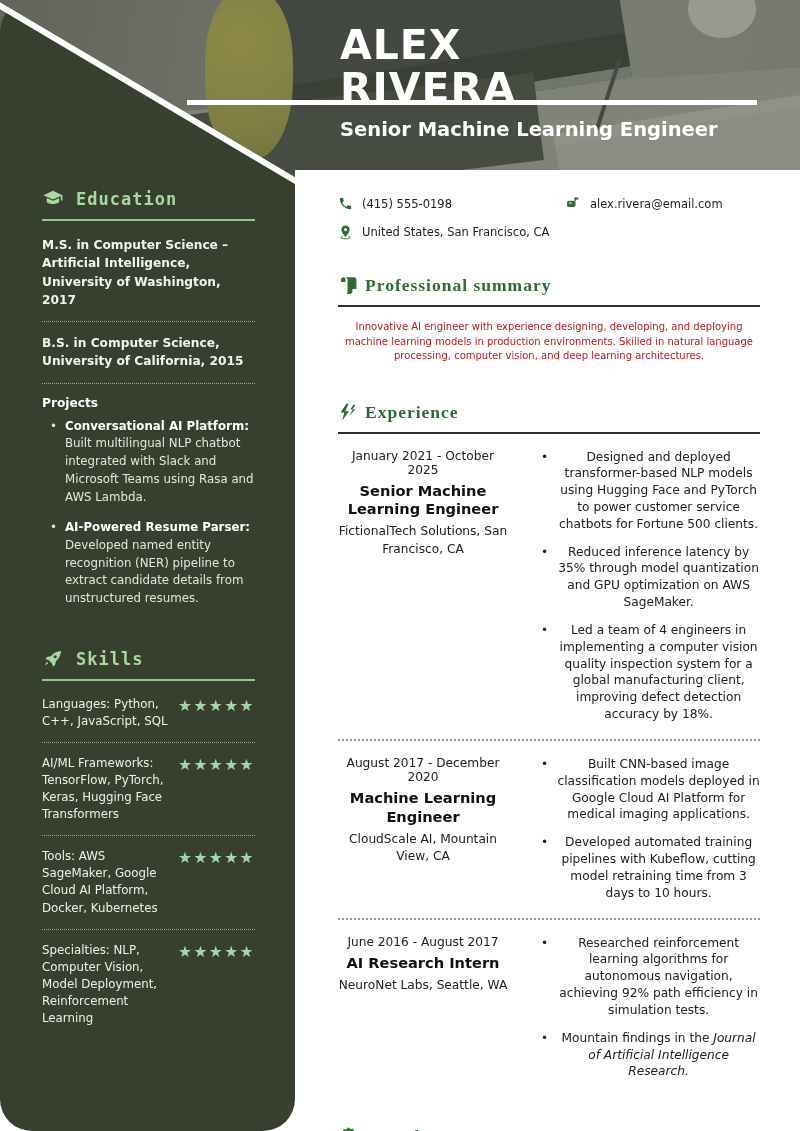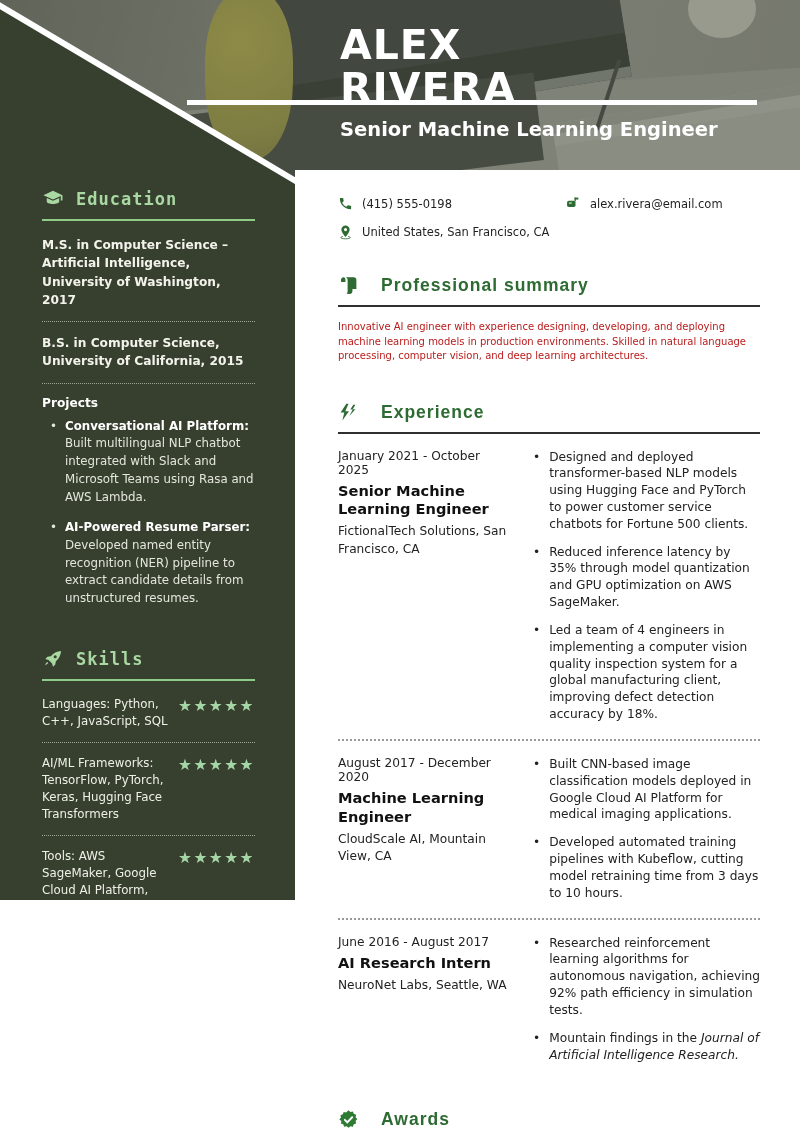--- a/index.html
+++ b/index.html
@@ -15,23 +15,23 @@
   .photo .laptop{position:absolute;left:278px;top:-36px;width:345px;height:130px;background:#4b4b47;
          transform:rotate(-9deg);border-bottom:10px solid #9c9c96;box-shadow:inset 0 -34px 0 #3e3e3a;}
   .photo .bag{position:absolute;left:150px;top:96px;width:390px;height:88px;background:#54544e;transform:rotate(-7deg);}
   .photo .cup{position:absolute;left:688px;top:-20px;width:68px;height:58px;border-radius:50%;background:#dedacf;}
   .photo .pen{position:absolute;left:606px;top:58px;width:4px;height:74px;background:#4f4f4b;transform:rotate(18deg);}
   .photo .papers{position:absolute;left:560px;top:100px;width:300px;height:130px;background:#c6c3ba;transform:rotate(-9deg);
          box-shadow:inset 0 10px 0 #b5b2a9, inset 0 22px 0 #cfccc3;}
   .photo .tint{position:absolute;inset:0;background:rgba(56,66,52,.42);}
 
   
-  .sidebar{position:absolute;left:0;top:0;width:295px;height:900px;background:#37402f;
+  .sidebar{position:absolute;left:0;top:0;width:295px;height:1131px;background:#37402f;
            clip-path:polygon(0 6px,100% 181px,100% 100%,0 100%);
-           box-sizing:border-box;padding:188px 40px 0 42px;color:#f1f1ea;}
+           box-sizing:border-box;padding:188px 40px 0 42px;color:#f1f1ea;border-radius:32px;}
   .diag{position:absolute;left:0;top:0;pointer-events:none;}
   .name-rule{position:absolute;left:187px;top:100px;width:570px;height:5px;background:#fff;}
 
   .hdr-name{position:absolute;left:340px;top:24px;color:#fff;font-weight:bold;
             font-size:41px;line-height:1.04;letter-spacing:1px;}
   .hdr-title{position:absolute;left:340px;top:118px;color:#fff;font-weight:bold;font-size:19.5px;}
 
   
   .side-head{display:flex;align-items:center;gap:12px;color:#a9d8a2;
              font-family:"DejaVu Sans Mono",monospace;font-weight:bold;font-size:17px;letter-spacing:1px;}
@@ -43,31 +43,31 @@
   .proj{display:flex;gap:8px;padding-left:8px;margin:8px 0 13px;font-size:11.8px;line-height:1.5;color:#e3e6dc;}
   .proj .dot{flex:0 0 auto;}
   .proj b{color:#fff;}
   .skills-block{margin-top:40px;}
   .skill{display:flex;justify-content:space-between;align-items:flex-start;gap:1px;}
   .skill .lbl{width:138px;font-size:11.8px;line-height:1.45;color:#eef0e7;}
   .skill .stars{color:#a5d6a7;font-size:15.5px;letter-spacing:1.5px;white-space:nowrap;margin-top:1px;}
 
   
   .main{position:absolute;left:295px;top:170px;width:505px;height:961px;background:#fff;
-        box-sizing:border-box;padding:26px 40px 0 43px;color:#222;}
+        box-sizing:border-box;padding:26px 40px 0 43px;color:#222;text-align:center;}
   .contact-row{display:flex;margin-bottom:13px;}
   .c-item{display:flex;align-items:center;gap:9px;font-size:11.5px;color:#1f1f1f;}
   .c-item.phone{width:227px;}
-  .m-head{display:flex;align-items:center;gap:22px;color:#2e6b33;
-          font-family:Liberation Sans, sans-serif;font-weight:bold;font-size:17.5px;letter-spacing:1px;}
+  .m-head{display:flex;align-items:center;gap:6px;color:#2e6b33;
+          font-family:Liberation Serif, serif;font-weight:bold;font-size:17.5px;letter-spacing:1px;}
   .m-rule{border-top:2px solid #2f2f2f;margin-top:9px;}
   .summary-block{margin-top:35px;}
   .summary-text{margin-top:13px;font-size:10px;line-height:1.45;color:#b91c1c;}
   .xp-block{margin-top:38px;}
-  .xp{display:grid;grid-template-columns:170px 1fr;column-gap:25px;padding:15px 0 5px;}
+  .xp{display:grid;grid-template-columns:170px 1fr;column-gap:33px;padding:15px 0 5px;}
   .xp + .xp{border-top:2px dotted #999;}
   .xp .dates{font-size:12.2px;margin-bottom:5px;}
   .xp .role{font-weight:bold;font-size:14.6px;line-height:1.3;margin-bottom:4px;color:#111;}
   .xp .company{font-size:12.2px;line-height:1.4;}
   .b{display:flex;gap:9px;margin-bottom:11px;font-size:12.2px;line-height:1.38;}
   .b .dot{flex:0 0 auto;}
   .awards-block{margin-top:30px;}
   em{font-style:italic;}
 </style>
 </head>

